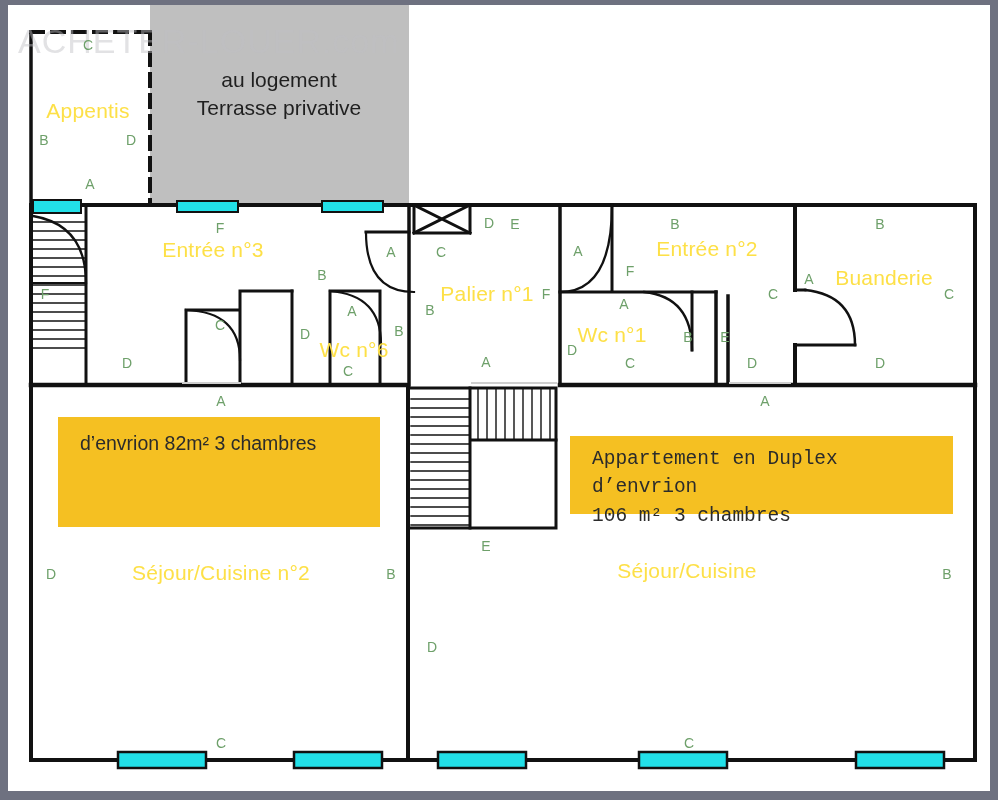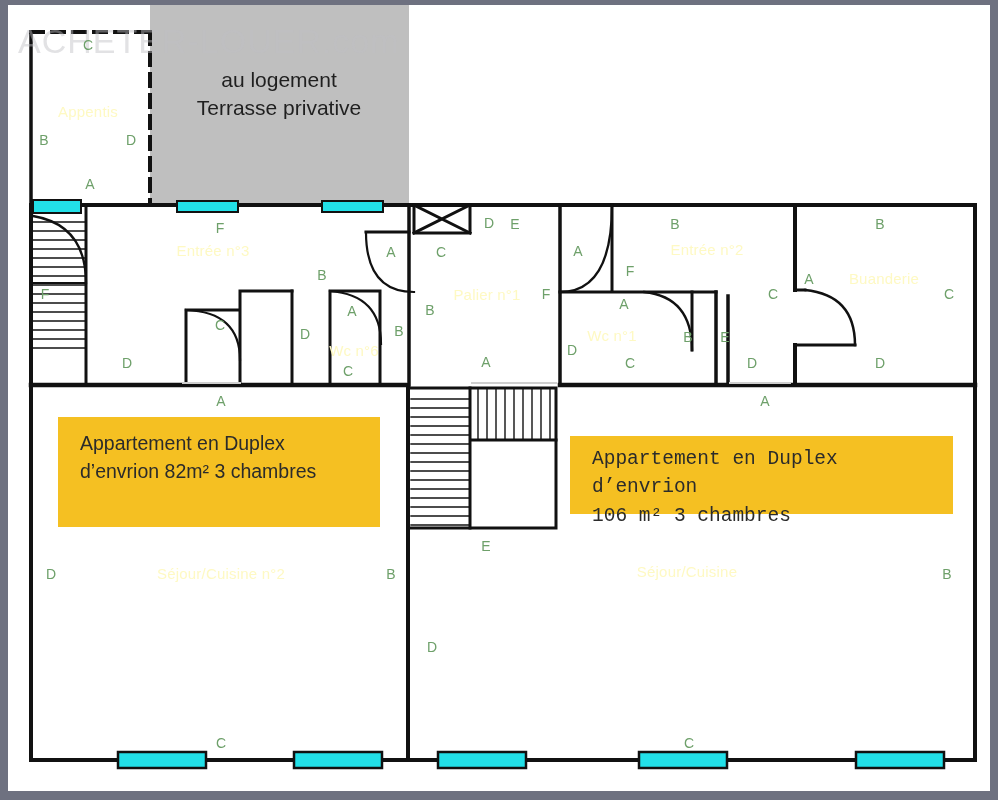--- a/index.html
+++ b/index.html
@@ -30,22 +30,22 @@
     width: 998px;
     height: 800px;
   }
   .lbl {
     position: absolute;
     color: #1c1c1c;
     white-space: nowrap;
     font-family: "Liberation Sans", sans-serif;
   }
   .room-label {
-    font-size: 15px;
-    color: #fef9c3;
+    font-size: 21px;
+    color: #fde047;
     letter-spacing: 0.2px;
   }
   .terrace-label {
     font-size: 21px;
     color: #1f1f1f;
     text-align: center;
     line-height: 1.35;
   }
   .note-box {
     position: absolute;
@@ -204,21 +204,20 @@
   <div class="lbl room-label" style="left:213px; top:250px; transform:translate(-50%,-50%);">Entrée n°3</div>
   <div class="lbl room-label" style="left:487px; top:294px; transform:translate(-50%,-50%);">Palier n°1</div>
   <div class="lbl room-label" style="left:707px; top:249px; transform:translate(-50%,-50%);">Entrée n°2</div>
   <div class="lbl room-label" style="left:884px; top:278px; transform:translate(-50%,-50%);">Buanderie</div>
   <div class="lbl room-label" style="left:354px; top:350px; transform:translate(-50%,-50%);">Wc n°6</div>
   <div class="lbl room-label" style="left:612px; top:335px; transform:translate(-50%,-50%);">Wc n°1</div>
   <div class="lbl room-label" style="left:221px; top:573px; transform:translate(-50%,-50%);">Séjour/Cuisine n°2</div>
   <div class="lbl room-label" style="left:687px; top:571px; transform:translate(-50%,-50%);">Séjour/Cuisine</div>
 
   <div class="note-box" style="left:58px; top:417px; width:322px; height:110px;">
-    <div>Appartement en Duplex</div>
     <div>d’envrion 82m² 3 chambres</div>
   </div>
   <div class="note-box" style="left:570px; top:436px; width:383px; height:78px; padding-top:9px;font-family:Liberation Mono, monospace;">
     <div>Appartement en Duplex d’envrion</div>
     <div>106 m² 3 chambres</div>
   </div>
 
   <div id="markers">
       <div class="mk" style="left: 88px; top: 45px; transform: translate(-50%, -50%); color: rgb(110, 160, 106);">C</div>
       <div class="mk" style="left: 44px; top: 140px; transform: translate(-50%, -50%); color: rgb(110, 160, 106);">B</div>

